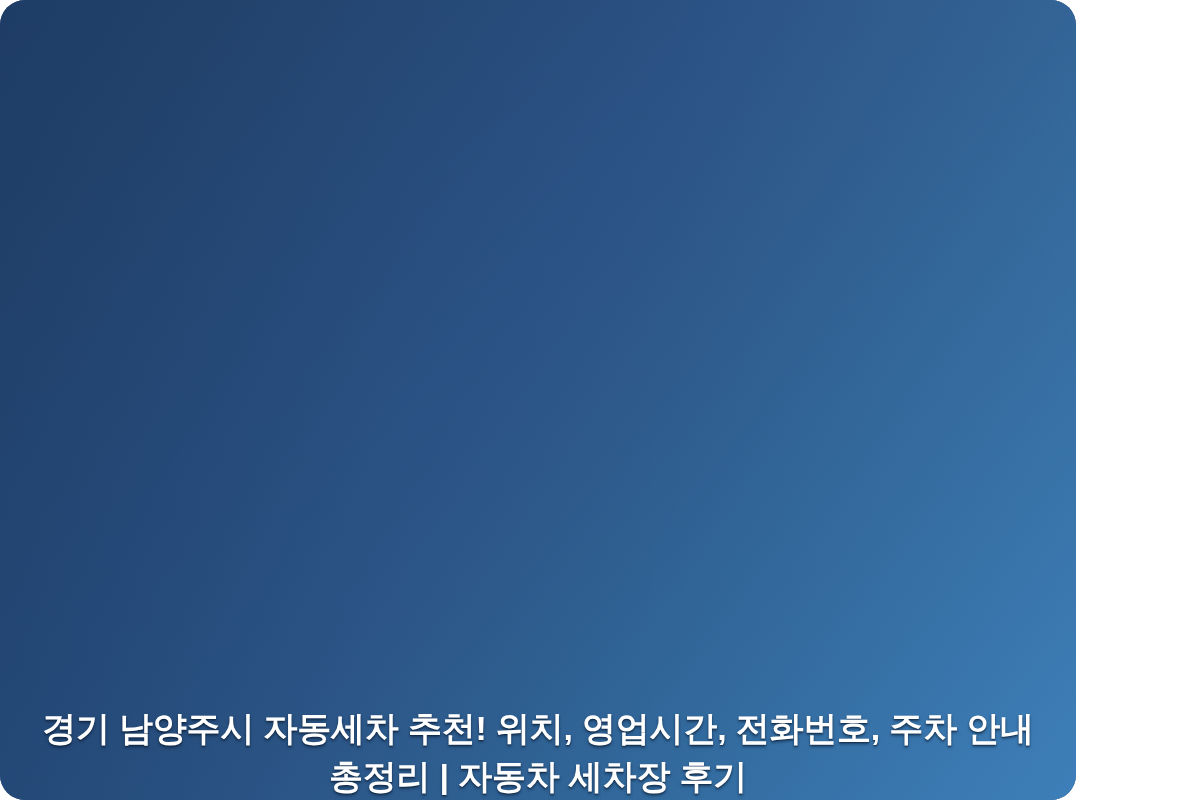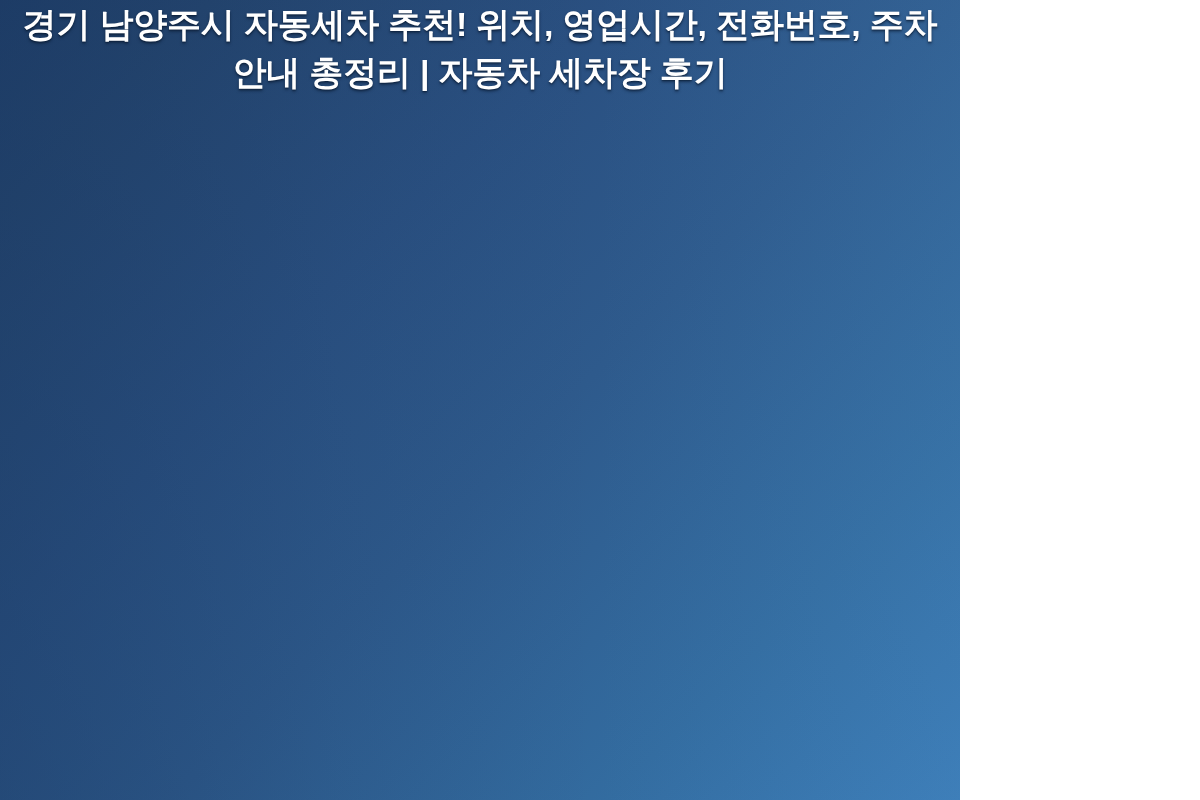--- a/index.html
+++ b/index.html
@@ -11,38 +11,39 @@
   body {
     width: 1200px;
     height: 800px;
     overflow: hidden;
     font-family: "Liberation Sans", "DejaVu Sans", sans-serif;
   }
 
   
   .hero {
     position: relative;
-    width: 960px;
+    width: 1076px;
     height: 800px;
     box-sizing: border-box;
     display: flex;
-    align-items: flex-start;
+    align-items: flex-end;
     justify-content: center;
     background-color: #2b5584;
     background-image: linear-gradient(
         135deg,
         #21406b 0%,
         #26487499 14%,
         #2b5584 48%,
         #316architecture 48%,
         #32669a 76%,
         #3a7ab5 100%
     );
     
     overflow: hidden;
+    border-radius: 25px;
   }
 
   
   .hero-gradient {
     position: absolute;
     inset: 0;
     background: linear-gradient(135deg,
         #21406b 0%,
         #254670 12%,
         #2a5081 35%,

